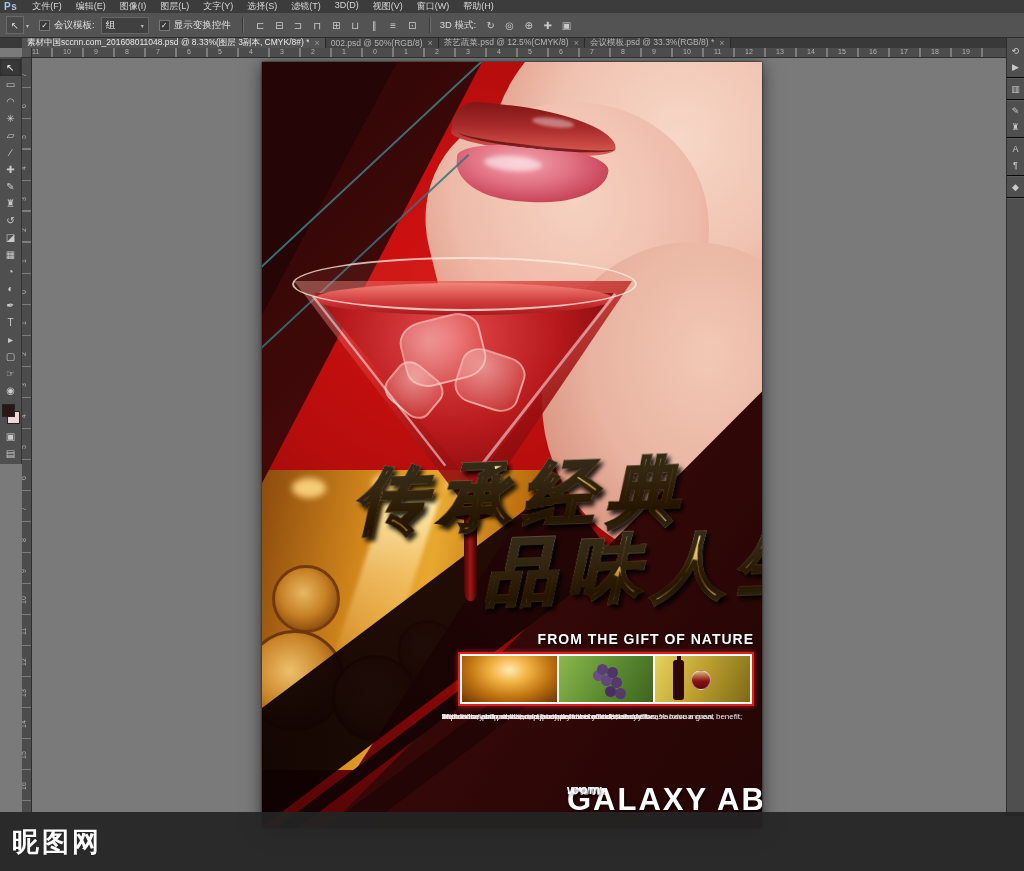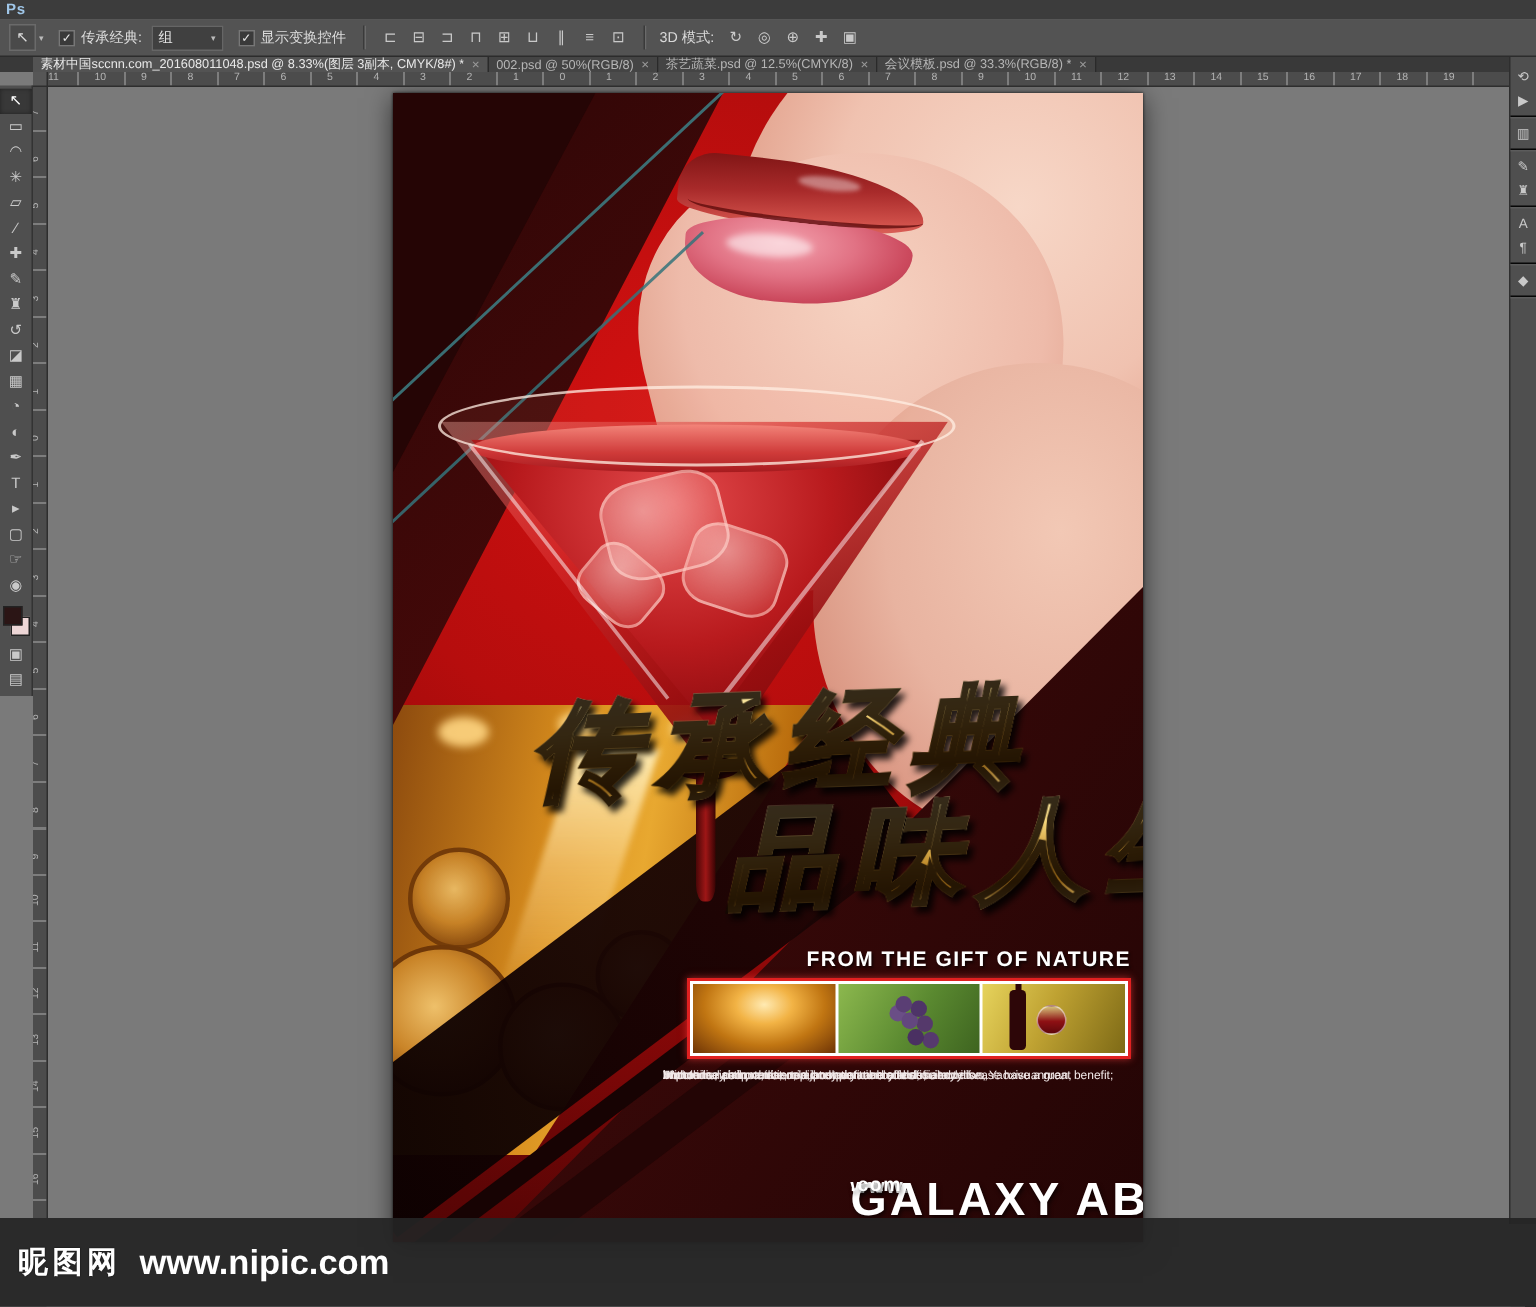--- a/index.html
+++ b/index.html
@@ -189,41 +189,54 @@
     font-size:8px;line-height:13.4px;}
   .site{left:120px;top:720px;width:370px;text-align:center;z-index:6;color:#fff;white-space:nowrap;
     text-shadow:1px 2px 3px rgba(0,0,0,.6);}
   .site .w1{font-size:14px;font-weight:bold;vertical-align:6px;letter-spacing:1px;}
   .site .w2{font-size:31px;font-weight:bold;letter-spacing:2px;}
   .site .w3{font-size:13px;font-weight:bold;vertical-align:5px;letter-spacing:1px;}
 
   
   .wmbar{position:absolute;left:0;top:812px;width:1024px;height:59px;background:rgba(36,36,36,.93);
          display:flex;align-items:center;z-index:30;}
-  .wm-logo{font-size:20px;font-weight:bold;color:#fff;letter-spacing:3px;margin-left:12px;
+  .wm-logo{font-size:27px;font-weight:bold;color:#fff;letter-spacing:3px;margin-left:12px;
            text-shadow:0 0 1px #000;}
   .wm-url{font-size:23px;font-weight:bold;color:#fff;margin-left:12px;}
   .wm-id{margin-left:auto;margin-right:12px;background:rgba(100,100,100,.65);color:#f0f0f0;
          font-size:14px;padding:4px 12px;}
 </style>
 </head>
 <body>
 
 <div class="ps">
 
   <div class="menubar">
     <span class="pslogo">Ps</span>
+    <div id="menus">
+        <span class="menu-item">文件(F)</span>
+        <span class="menu-item">编辑(E)</span>
+        <span class="menu-item">图像(I)</span>
+        <span class="menu-item">图层(L)</span>
+        <span class="menu-item">文字(Y)</span>
+        <span class="menu-item">选择(S)</span>
+        <span class="menu-item">滤镜(T)</span>
+        <span class="menu-item">3D(D)</span>
+        <span class="menu-item">视图(V)</span>
+        <span class="menu-item">窗口(W)</span>
+        <span class="menu-item">帮助(H)</span>
+      </div>
   </div>
 
   <div class="optionsbar">
     <span class="tool-thumb">↖</span>
     <span class="caret">▾</span>
     <span class="chk">
       <span class="box">✓</span>
-      <span>传承经典:</span>
+      <span>会议模板:</span>
     </span>
     <span class="dd">
       <span>组</span>
       <span class="caret">▾</span>
     </span>
     <span class="chk">
       <span class="box">✓</span>
       <span>显示变换控件</span>
     </span>
     <span class="sep"></span>
@@ -443,16 +456,15 @@
         <div class="dock-icon">A</div>
         <div class="dock-icon">¶</div>
       </div>
       <div class="dock-group">
         <div class="dock-icon">◆</div>
       </div>
     </div>
 
   <div class="wmbar">
     <span class="wm-logo">昵图网</span>
-    <span class="wm-url">www.nipic.com</span>
   </div>
 
 </div>
 
 </body></html>

